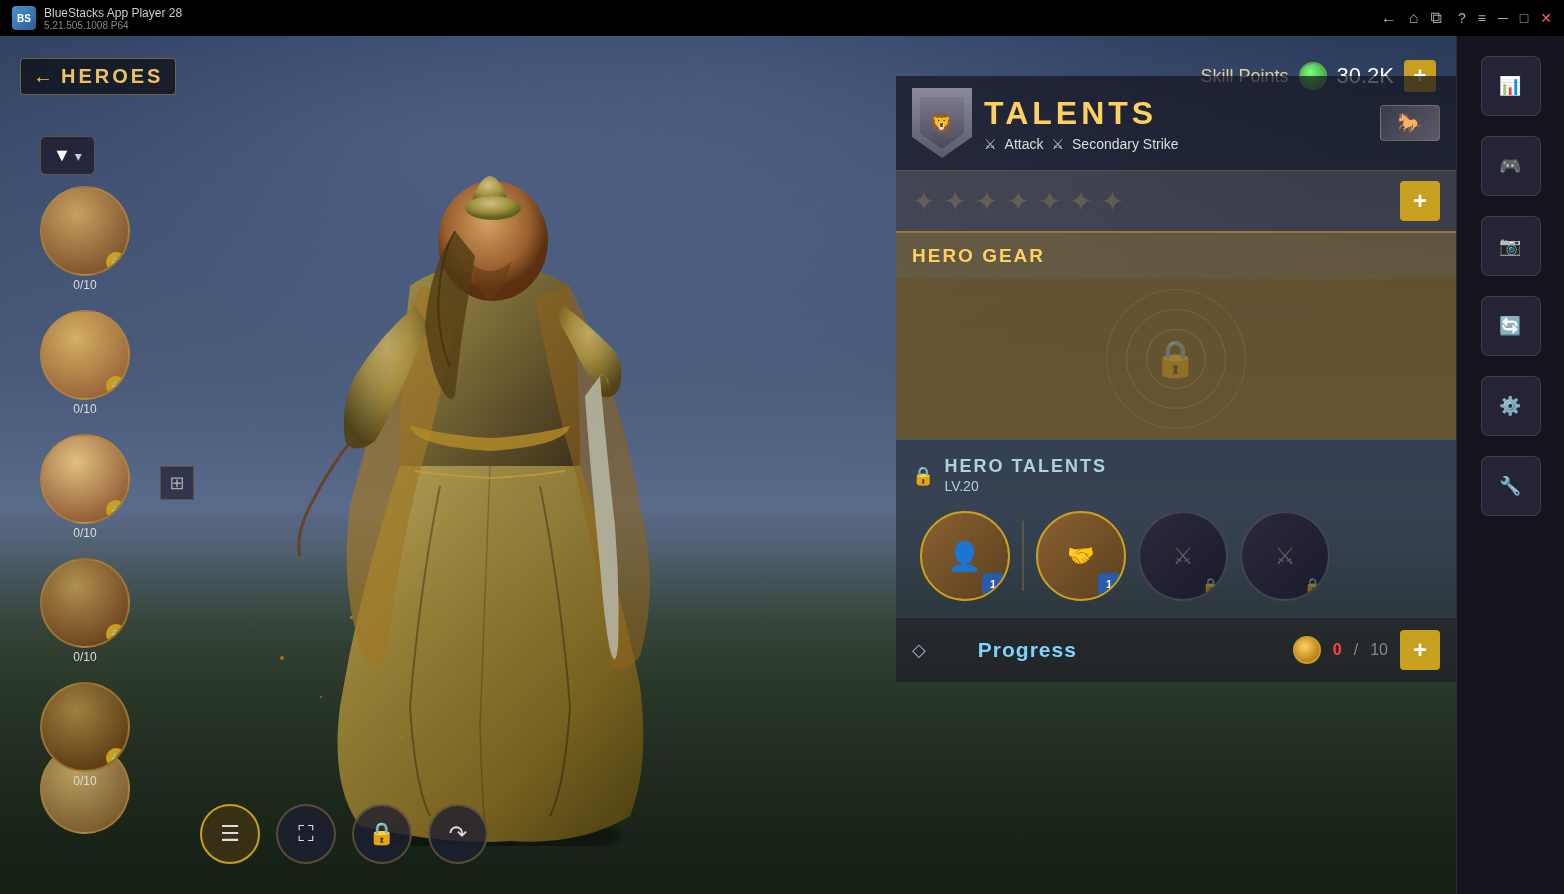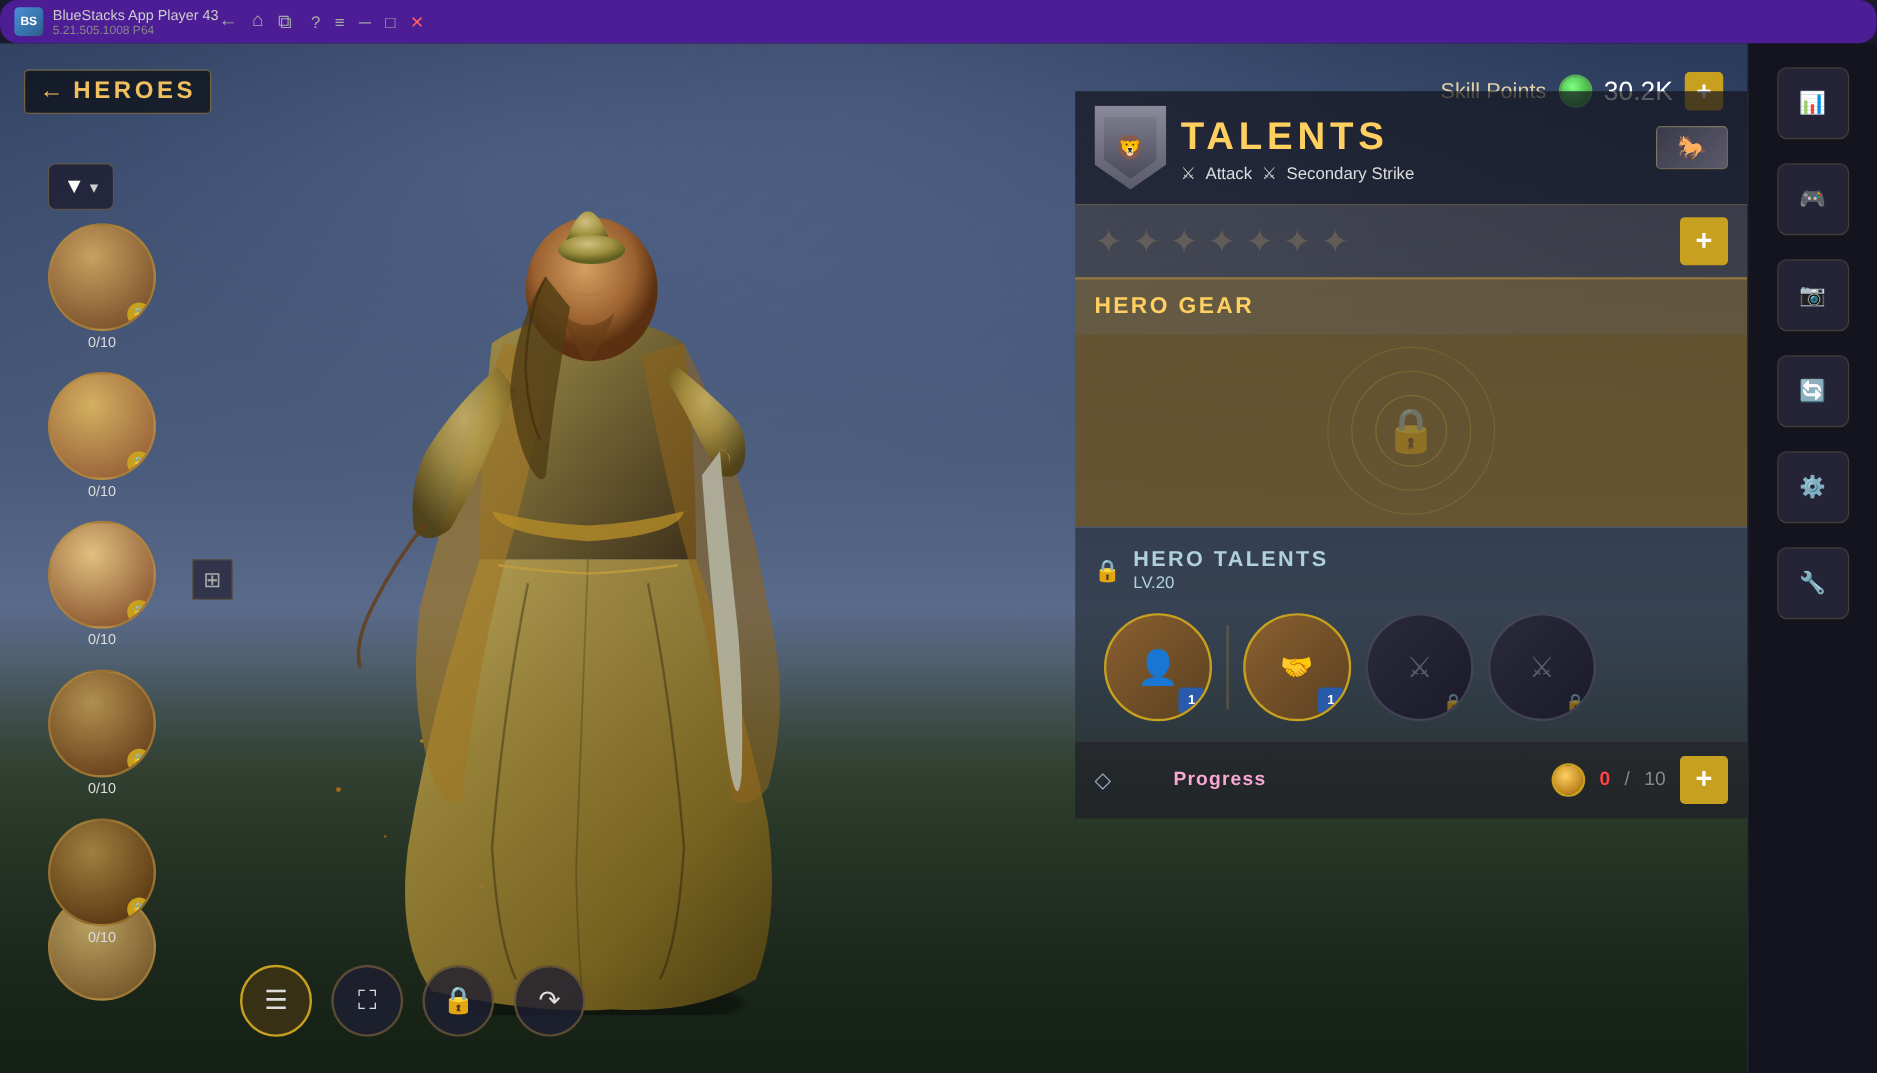--- a/index.html
+++ b/index.html
@@ -10,30 +10,29 @@
       overflow: hidden;
       font-family: 'Arial', sans-serif;
       background: #1a1a2e;
       position: relative;
     }
 
     
     .title-bar {
       width: 100%;
       height: 36px;
-      background: #4c1d95;
-      display: flex;
-      align-items: center;
-      justify-content: flex-start;
+      background: #000000;
+      display: flex;
+      align-items: center;
+      justify-content: space-between;
       padding: 0 12px;
       position: absolute;
       top: 0;
       left: 0;
       z-index: 100;
-      border-radius: 15px;
     }
 
     .title-bar-left {
       display: flex;
       align-items: center;
       gap: 8px;
     }
 
     .title-bar-logo {
       width: 24px;
@@ -520,22 +519,22 @@
       background: rgba(30,30,40,0.7);
       border-top: 1px solid rgba(100,100,120,0.3);
     }
 
     .progress-diamond {
       font-size: 18px;
       color: #a0b0d0;
     }
 
     .progress-label {
-      color: #f9a8d4;
-      font-size: 16px;
+      color: #7dd3fc;
+      font-size: 21px;
       font-weight: bold;
       letter-spacing: 1px;
       padding-left: 40px;
     }
 
     .progress-coin {
       margin-left: auto;
       width: 28px;
       height: 28px;
       background: radial-gradient(circle at 40% 35%, #ffd060, #a06000);
@@ -673,21 +672,21 @@
       height: 100%;
     }
   </style>
 </head>
 <body>
 
 <div class="title-bar">
   <div class="title-bar-left">
     <div class="title-bar-logo">BS</div>
     <div>
-      <div class="title-bar-text">BlueStacks App Player 43</div>
+      <div class="title-bar-text">BlueStacks App Player 28</div>
       <div class="title-bar-subtitle">5.21.505.1008 P64</div>
     </div>
   </div>
   <div class="title-bar-controls">
     <div class="title-bar-nav">
       <span style="color:#aaa;cursor:pointer;">←</span>
       <span style="color:#aaa;cursor:pointer;">⌂</span>
       <span style="color:#aaa;cursor:pointer;">⧉</span>
     </div>
     <div class="window-controls">

